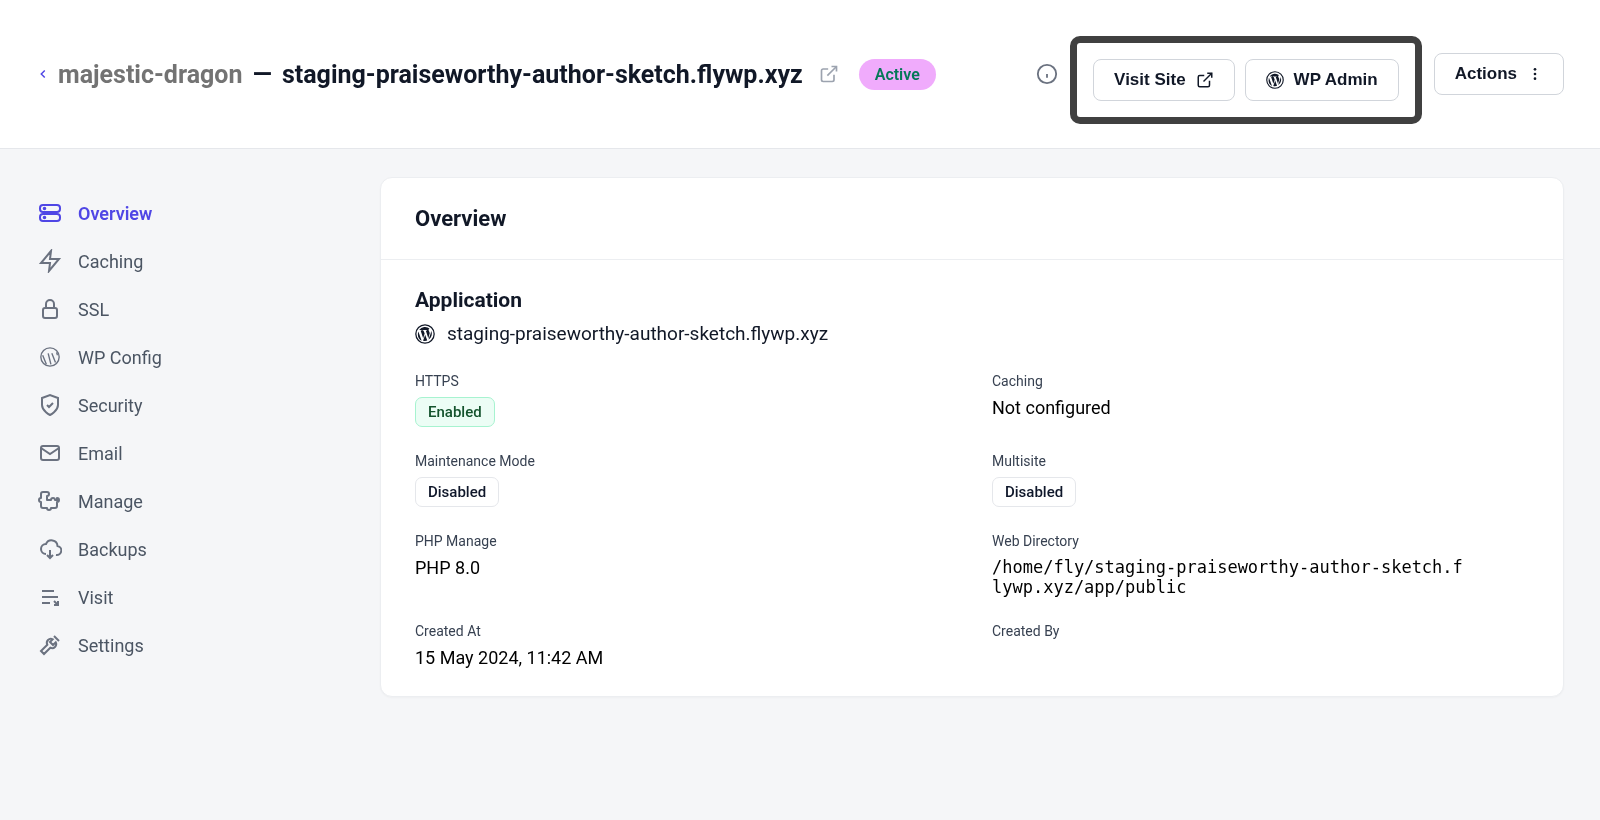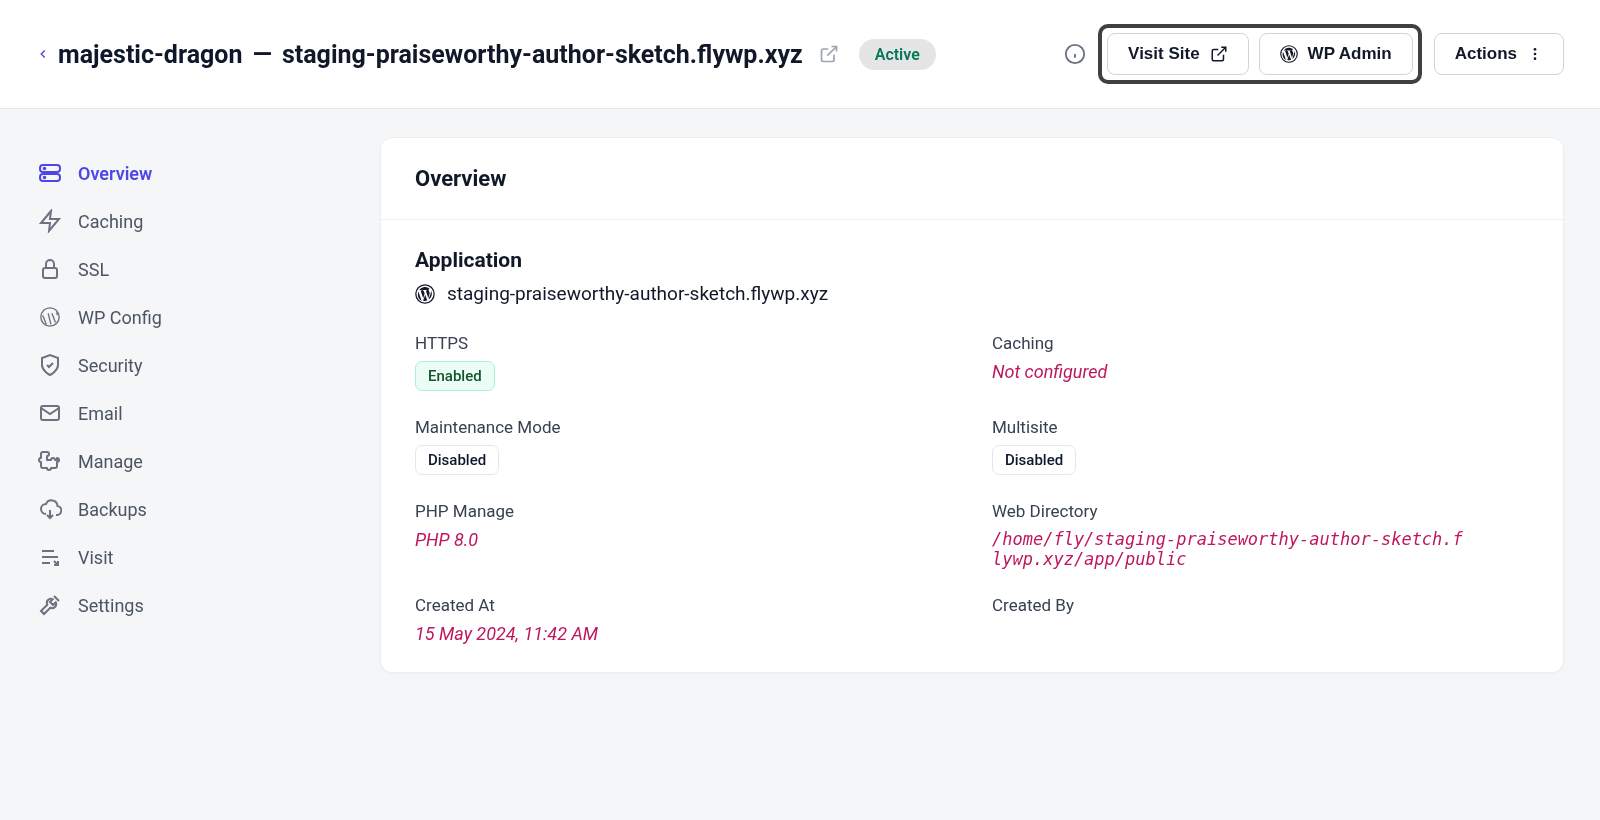--- a/index.html
+++ b/index.html
@@ -1,47 +1,47 @@
 <!DOCTYPE html>
 <html><head>
 <meta charset="utf-8">
 <style>
 * { box-sizing: border-box; margin: 0; padding: 0; }
 body { font-family: -apple-system, BlinkMacSystemFont, "Segoe UI", Roboto, sans-serif; background: #fff; color: #111827; width: 1600px; height: 820px; overflow: hidden; }
 .header { display: flex; align-items: center; justify-content: space-between; padding: 24px 36px; border-bottom: 1px solid #e5e7eb; background: #fff; }
 .header-left { display: flex; align-items: center; gap: 8px; }
 .back-chevron { color: #4f46e5; cursor: pointer; display: flex; align-items: center; }
 .breadcrumb-title { font-size: 25px; font-weight: 700; }
-.bc-server { color: #0f172a; }
+.bc-server { color: #737373; }
 .bc-sep { color: #111827; margin: 0 4px; }
 .bc-domain { color: #111827; }
 .ext-icon { color: #9ca3af; margin-left: 8px; display: inline-flex; }
-.status-pill { background: #e5e5e5; color: #047857; font-weight: 600; font-size: 16px; padding: 6px 16px; border-radius: 999px; margin-left: 12px; }
+.status-pill { background: #f0abfc; color: #047857; font-weight: 600; font-size: 16px; padding: 6px 16px; border-radius: 999px; margin-left: 12px; }
 .header-right { display: flex; align-items: center; gap: 12px; }
 .info-icon { color: #6b7280; cursor: pointer; display: flex; }
-.highlight-box { border: 4px solid #404040; border-radius: 10px; padding: 5px; display: flex; gap: 10px; }
+.highlight-box { border: 7px solid #404040; border-radius: 10px; padding: 16px; display: flex; gap: 10px; margin-top: 12px; }
 .btn { display: inline-flex; align-items: center; gap: 10px; padding: 10px 20px; border: 1px solid #d1d5db; border-radius: 8px; background: #fff; font-size: 17px; font-weight: 600; color: #111827; cursor: pointer; }
 .btn .icon { display: inline-flex; }
 .body-wrap { display: flex; background: #f5f6f8; height: calc(820px - 97px); }
 .sidebar { width: 380px; padding: 40px 24px; }
 .nav-item { display: flex; align-items: center; gap: 16px; padding: 12px 14px; font-size: 18px; color: #4b5563; cursor: pointer; border-radius: 8px; }
 .nav-item .nav-icon { width: 24px; height: 24px; display: inline-flex; align-items: center; justify-content: center; color: #6b7280; }
 .nav-item.active { color: #4f46e5; font-weight: 600; }
 .nav-item.active .nav-icon { color: #4f46e5; }
 .main { flex: 1; padding: 28px 36px 28px 0; }
 .card { background: #fff; border: 1px solid #eceef1; border-radius: 12px; box-shadow: 0 1px 2px rgba(0,0,0,0.03); }
 .card-header { padding: 28px 34px; border-bottom: 1px solid #eceef1; }
 .card-header h2 { font-size: 22px; font-weight: 700; }
 .card-body { padding: 28px 34px; }
 .app-title { font-size: 21px; font-weight: 700; margin-bottom: 10px; }
 .app-domain { display: flex; align-items: center; gap: 12px; font-size: 19px; color: #111827; margin-bottom: 28px; }
 .app-domain .wp-icon { display: inline-flex; }
 .info-grid { display: grid; grid-template-columns: 1fr 1fr; column-gap: 40px; row-gap: 26px; }
-.info-label { font-size: 17px; color: #374151; margin-bottom: 8px; }
-.info-value { font-size: 18px; color: #be185d; font-style: italic; }
+.info-label { font-size: 14px; color: #374151; margin-bottom: 8px; }
+.info-value { font-size: 18px; color: #000000; }
 .badge { display: inline-block; padding: 5px 12px; border-radius: 7px; font-size: 15px; font-weight: 500; border: 1px solid; }
 .badge-green { background: #ecfdf5; color: #14532d; border-color: #a7f3d0; }
 .badge-gray { background: #fff; color: #0f172a; border-color: #e5e7eb; }
 .mono { font-family: ui-monospace, Menlo, Consolas, monospace; font-size: 17px; word-break: break-all; max-width: 480px; }
 </style>
 </head>
 <body>
 
 <div class="header">
   <div class="header-left">

